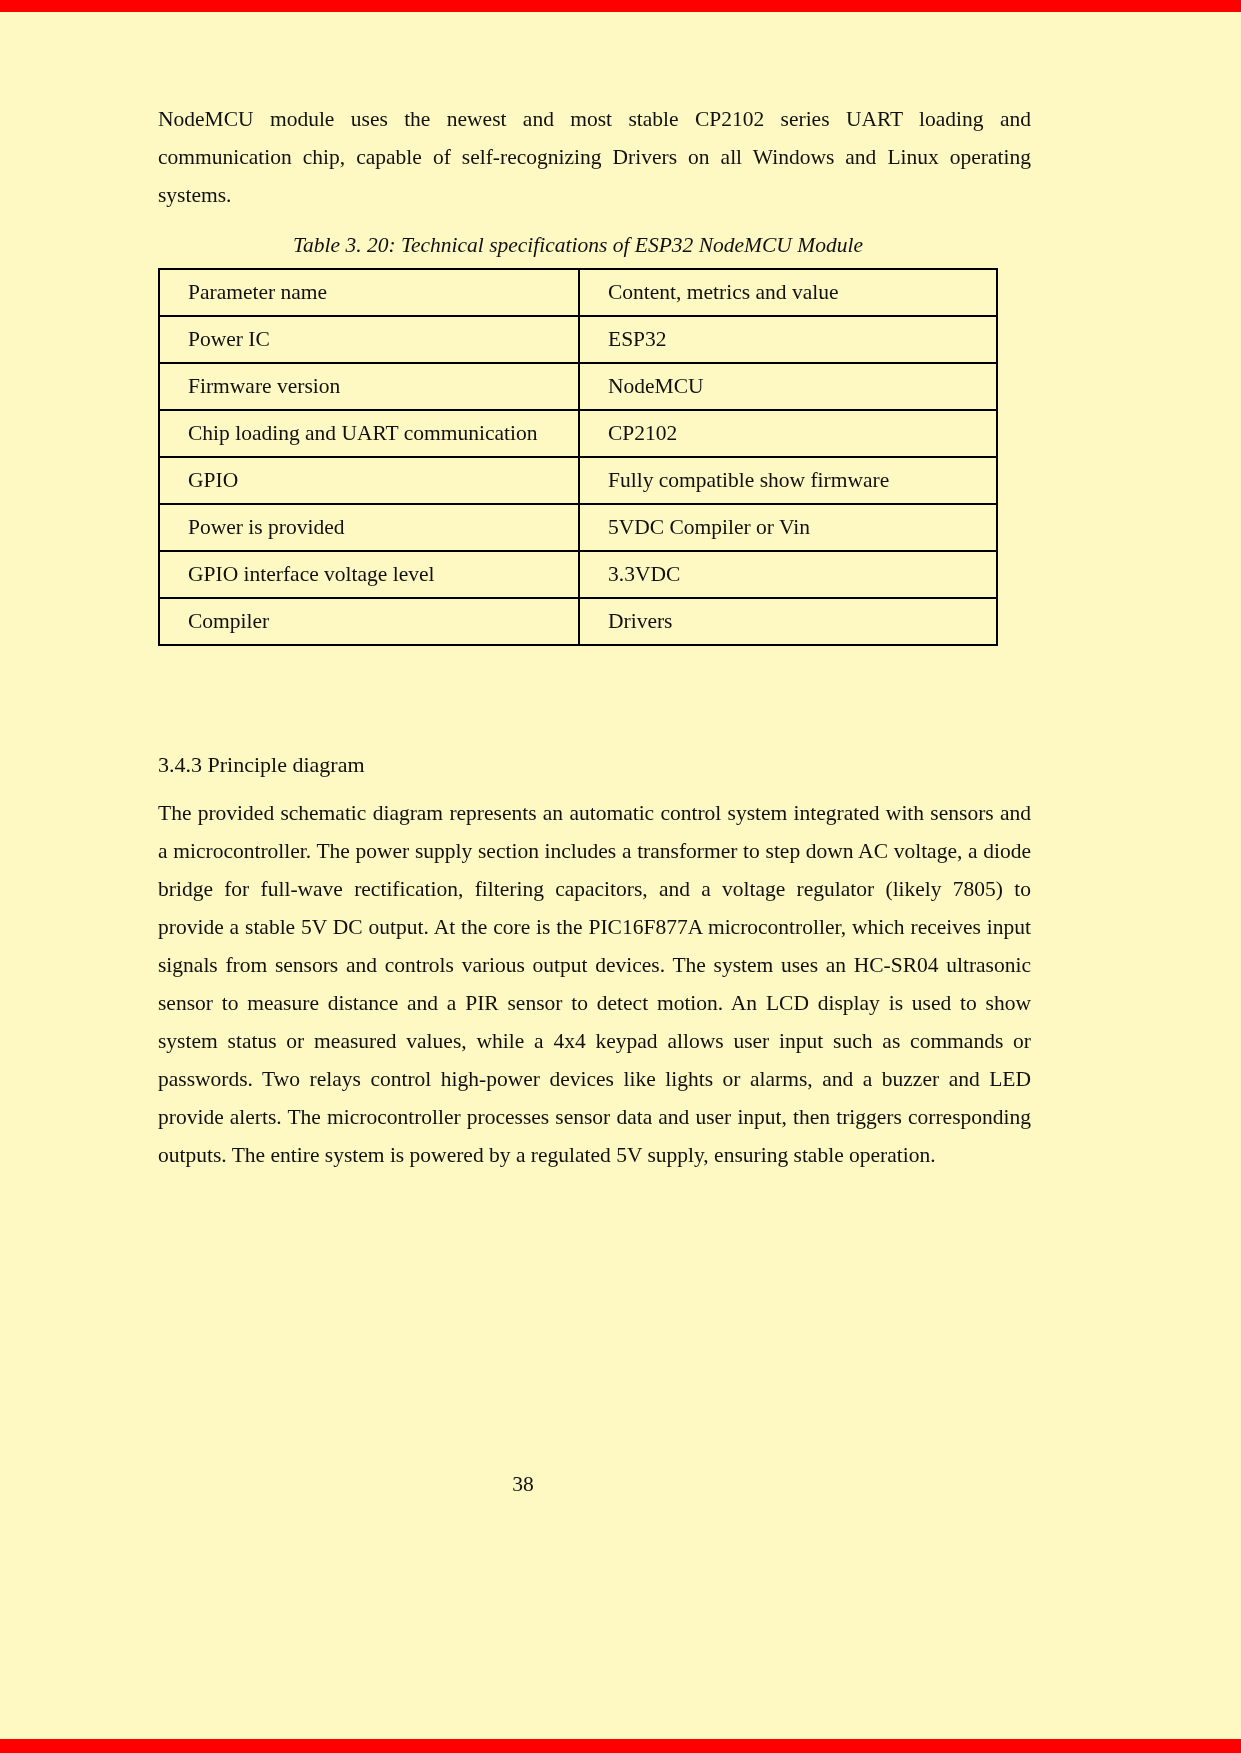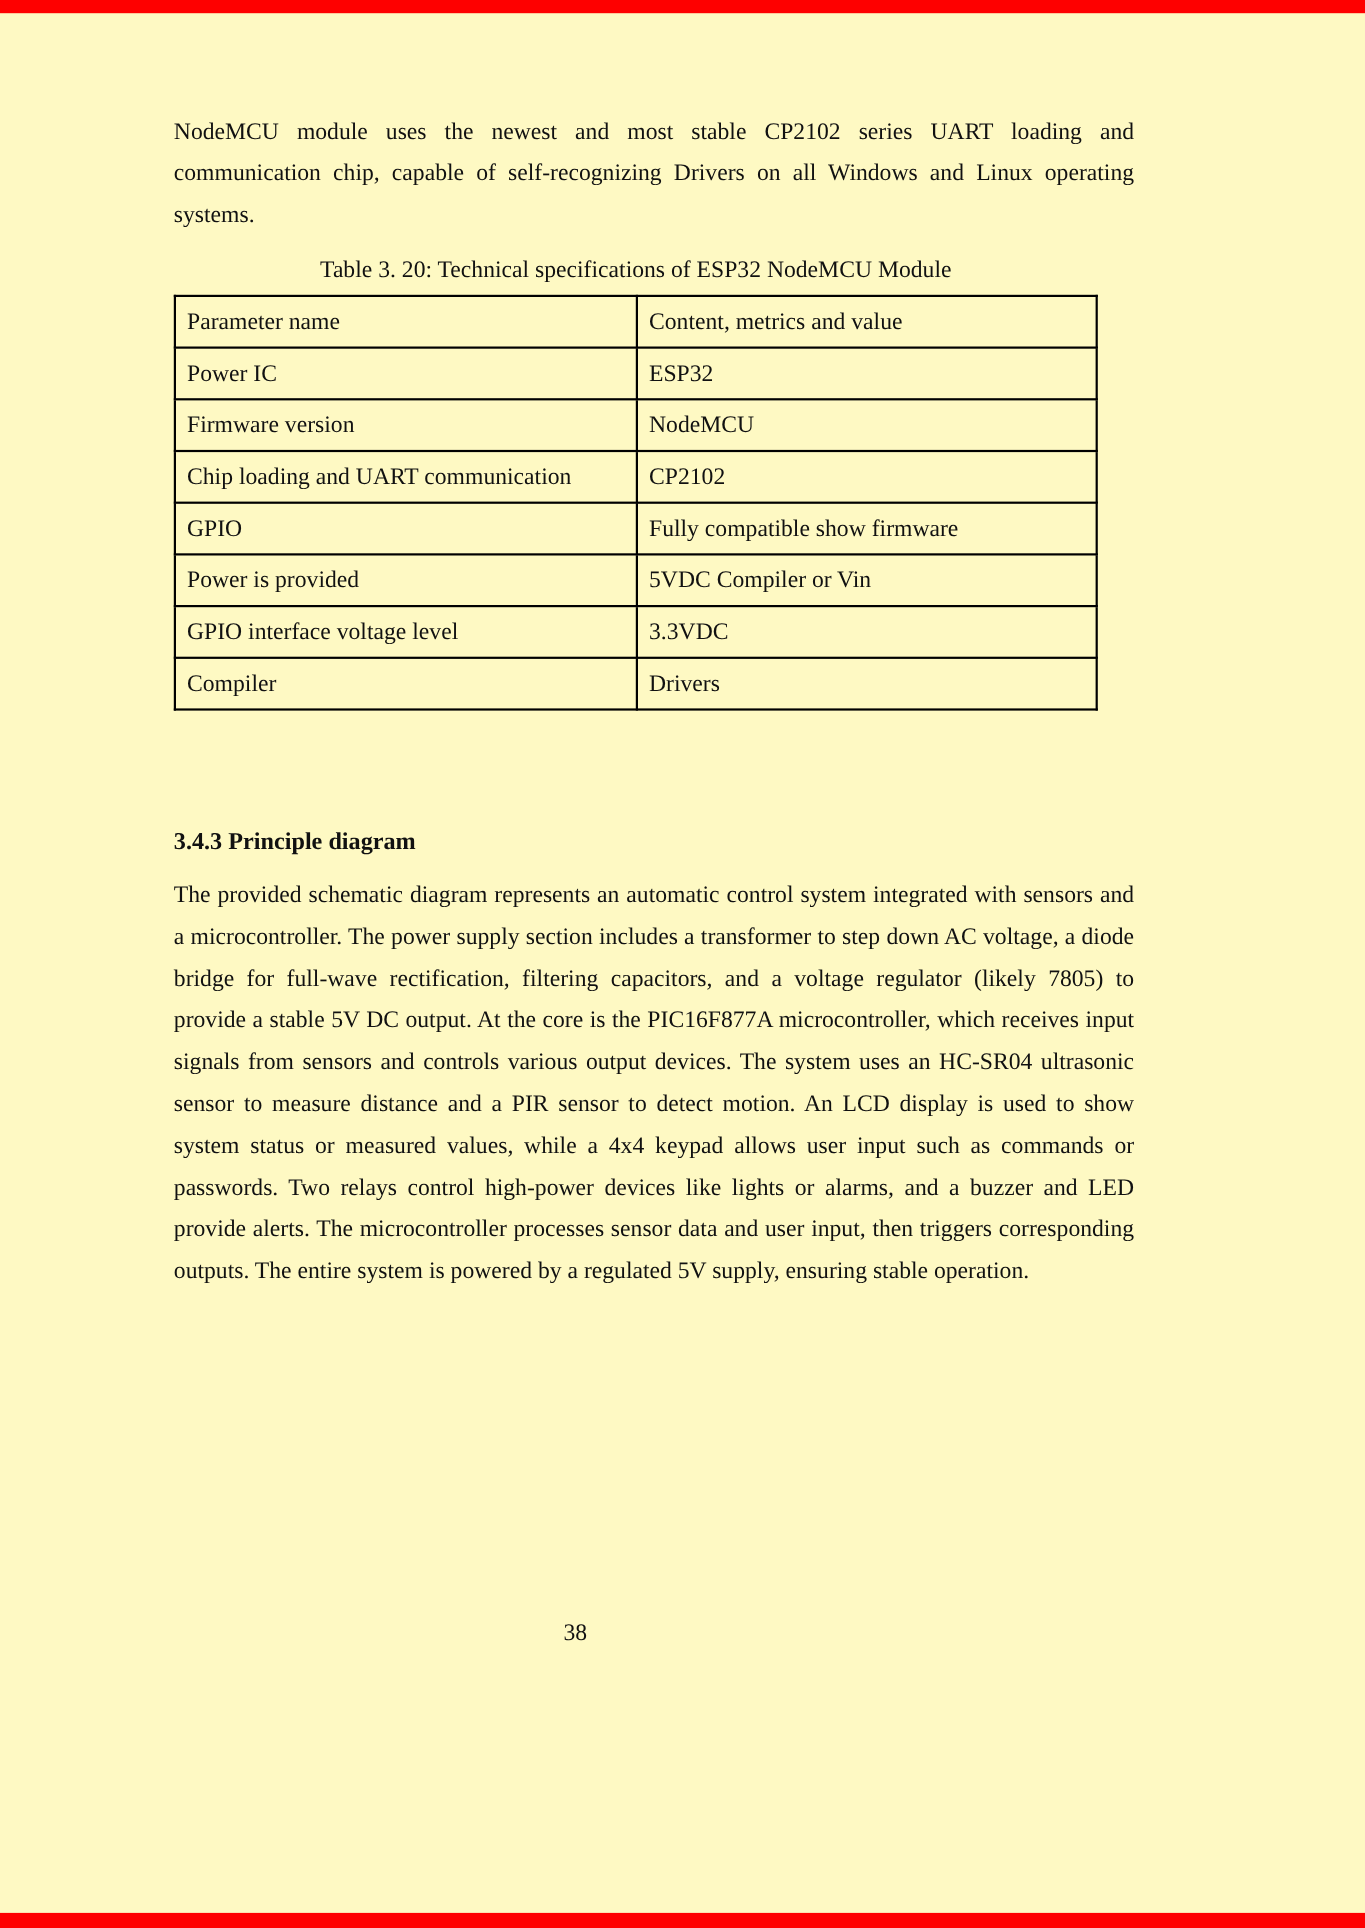--- a/index.html
+++ b/index.html
@@ -37,38 +37,39 @@
     line-height: 38px;
     text-align: justify;
     margin: 0;
   }
   .caption {
     width: 840px;
     text-align: center;
     font-size: 21.5px;
     line-height: 30px;
     margin: 16px 0 8px 0;
+    font-style: italic;
   }
   table.spec-table {
     width: 840px;
     border-collapse: collapse;
     table-layout: fixed;
   }
   table.spec-table td {
     border: 2px solid #000000;
     font-size: 21.5px;
     line-height: 24px;
-    padding: 10px 12px 11px 10px;
+    padding: 10px 12px 11px 28px;
     vertical-align: middle;
     text-align: left;
   }
   table.spec-table td.col-param { width: 420px; }
   h3.section-heading {
     font-size: 22px;
-    font-weight: bold;
+    font-weight: normal;
     margin: 104px 0 0 0;
     line-height: 30px;
   }
   p.section-body {
     margin-top: 14px;
   }
   .page-number {
     position: absolute;
     top: 1472px;
     left: 0;

